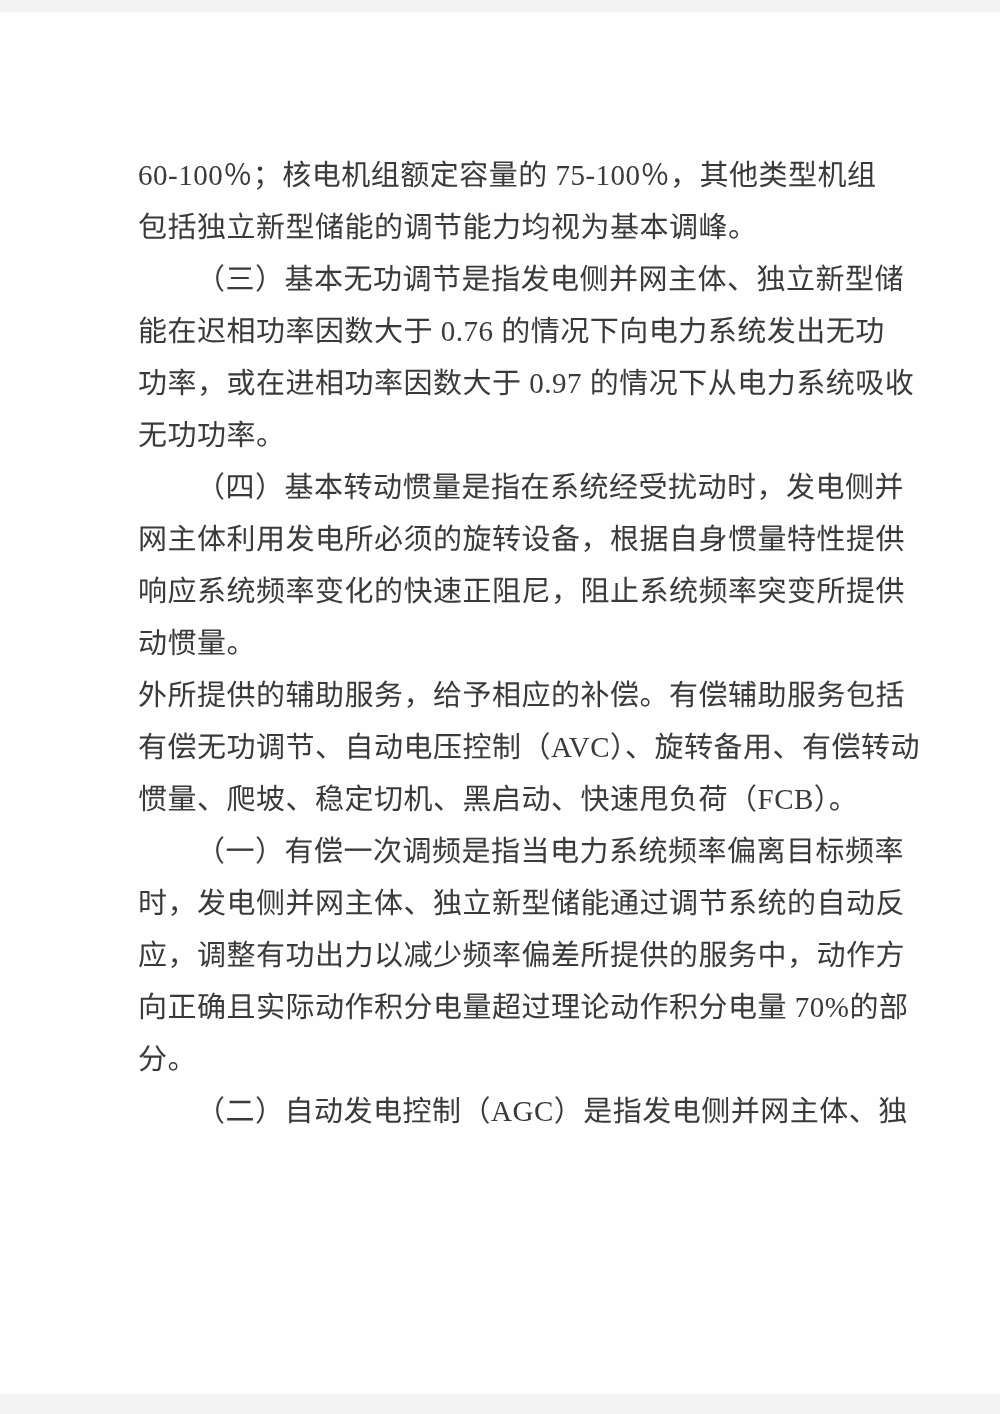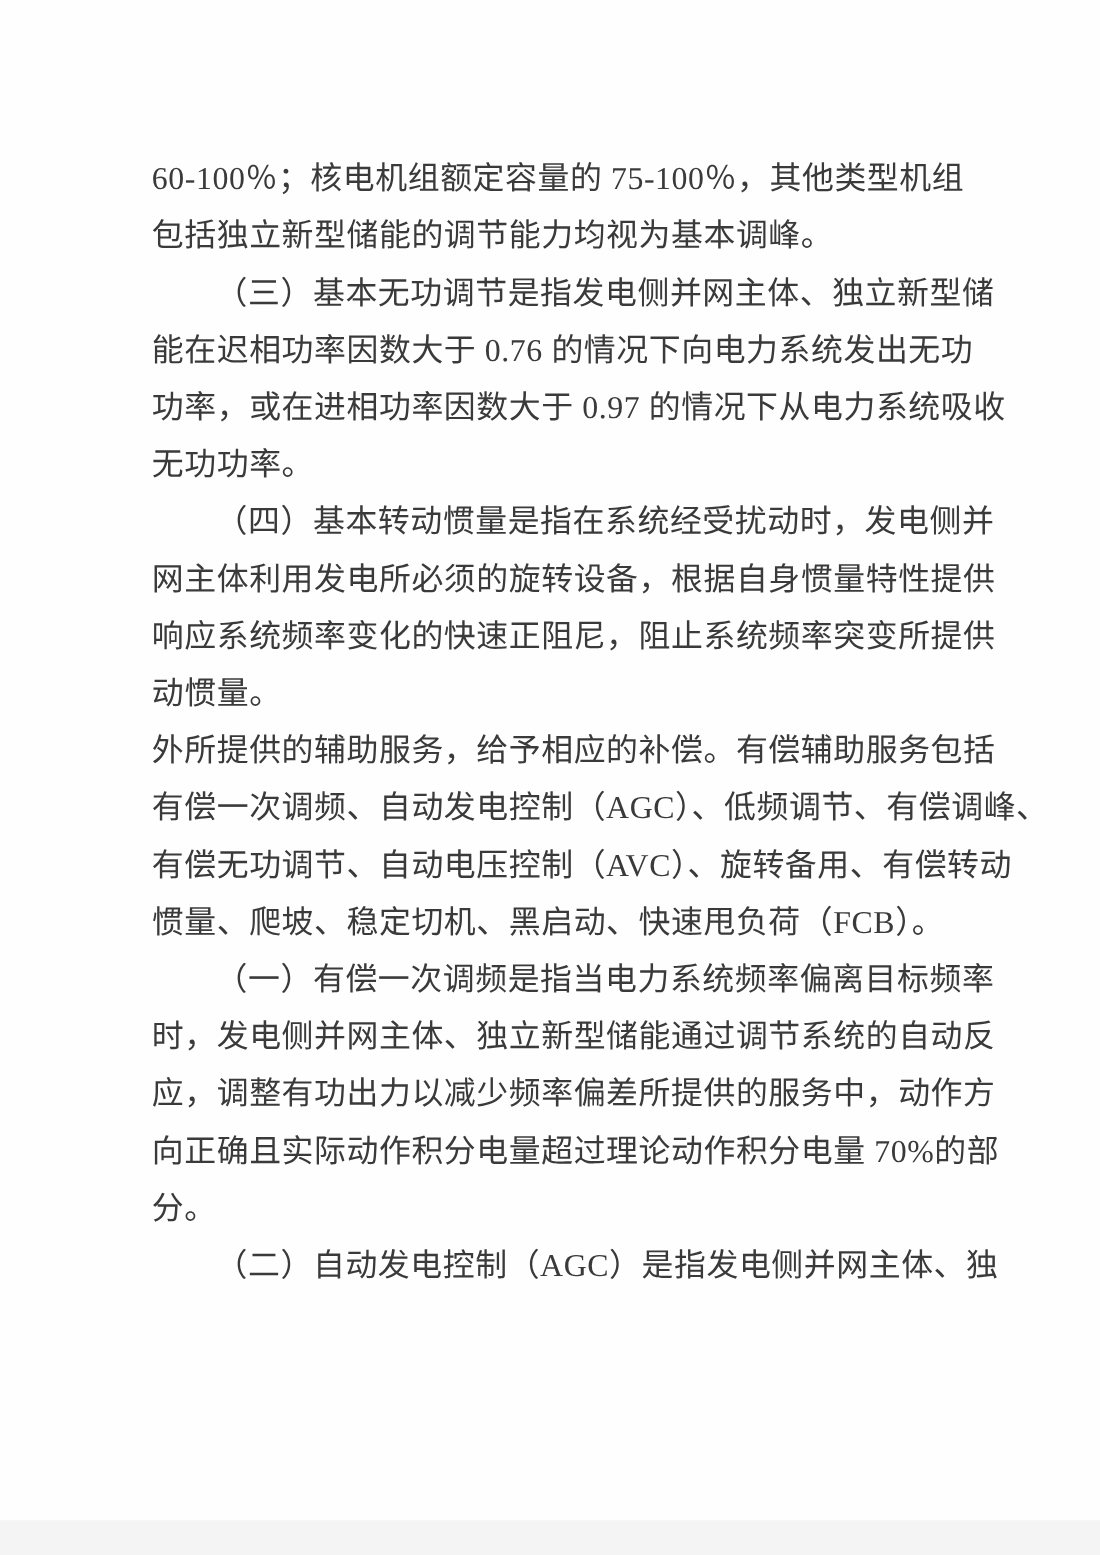--- a/index.html
+++ b/index.html
@@ -12,20 +12,21 @@
     background: #f4f4f4;
     font-family: "Liberation Serif", "DejaVu Serif", serif;
   }
   .page {
     position: relative;
     width: 1000px;
     height: 1382px;
     background: #fefefe;
     overflow: hidden;
     box-sizing: border-box;
+    margin-top: 12px;
   }
   .text-block {
     position: absolute;
     left: 138px;
     top: 137px;
     width: 714px;
   }
   .line {
     height: 52px;
     line-height: 52px;
@@ -58,21 +59,20 @@
     <div class="line end">包括独立新型储能的调节能力均视为基本调峰。</div>
     <div class="line indent">（三）基本无功调节是指发电侧并网主体、独立新型储</div>
     <div class="line">能在迟相功率因数大于 0.76 的情况下向电力系统发出无功</div>
     <div class="line">功率，或在进相功率因数大于 0.97 的情况下从电力系统吸收</div>
     <div class="line end">无功功率。</div>
     <div class="line indent">（四）基本转动惯量是指在系统经受扰动时，发电侧并</div>
     <div class="line">网主体利用发电所必须的旋转设备，根据自身惯量特性提供</div>
     <div class="line">响应系统频率变化的快速正阻尼，阻止系统频率突变所提供</div>
     <div class="line end">动惯量。</div>
     <div class="line">外所提供的辅助服务，给予相应的补偿。有偿辅助服务包括</div>
-    <div class="line">有偿一次调频、自动发电控制（AGC）、低频调节、有偿调峰、</div>
     <div class="line">有偿无功调节、自动电压控制（AVC）、旋转备用、有偿转动</div>
     <div class="line end">惯量、爬坡、稳定切机、黑启动、快速甩负荷（FCB）。</div>
     <div class="line indent">（一）有偿一次调频是指当电力系统频率偏离目标频率</div>
     <div class="line">时，发电侧并网主体、独立新型储能通过调节系统的自动反</div>
     <div class="line">应，调整有功出力以减少频率偏差所提供的服务中，动作方</div>
     <div class="line">向正确且实际动作积分电量超过理论动作积分电量 70%的部</div>
     <div class="line end">分。</div>
     <div class="line indent">（二）自动发电控制（AGC）是指发电侧并网主体、独</div>
   </div>
 </div>

